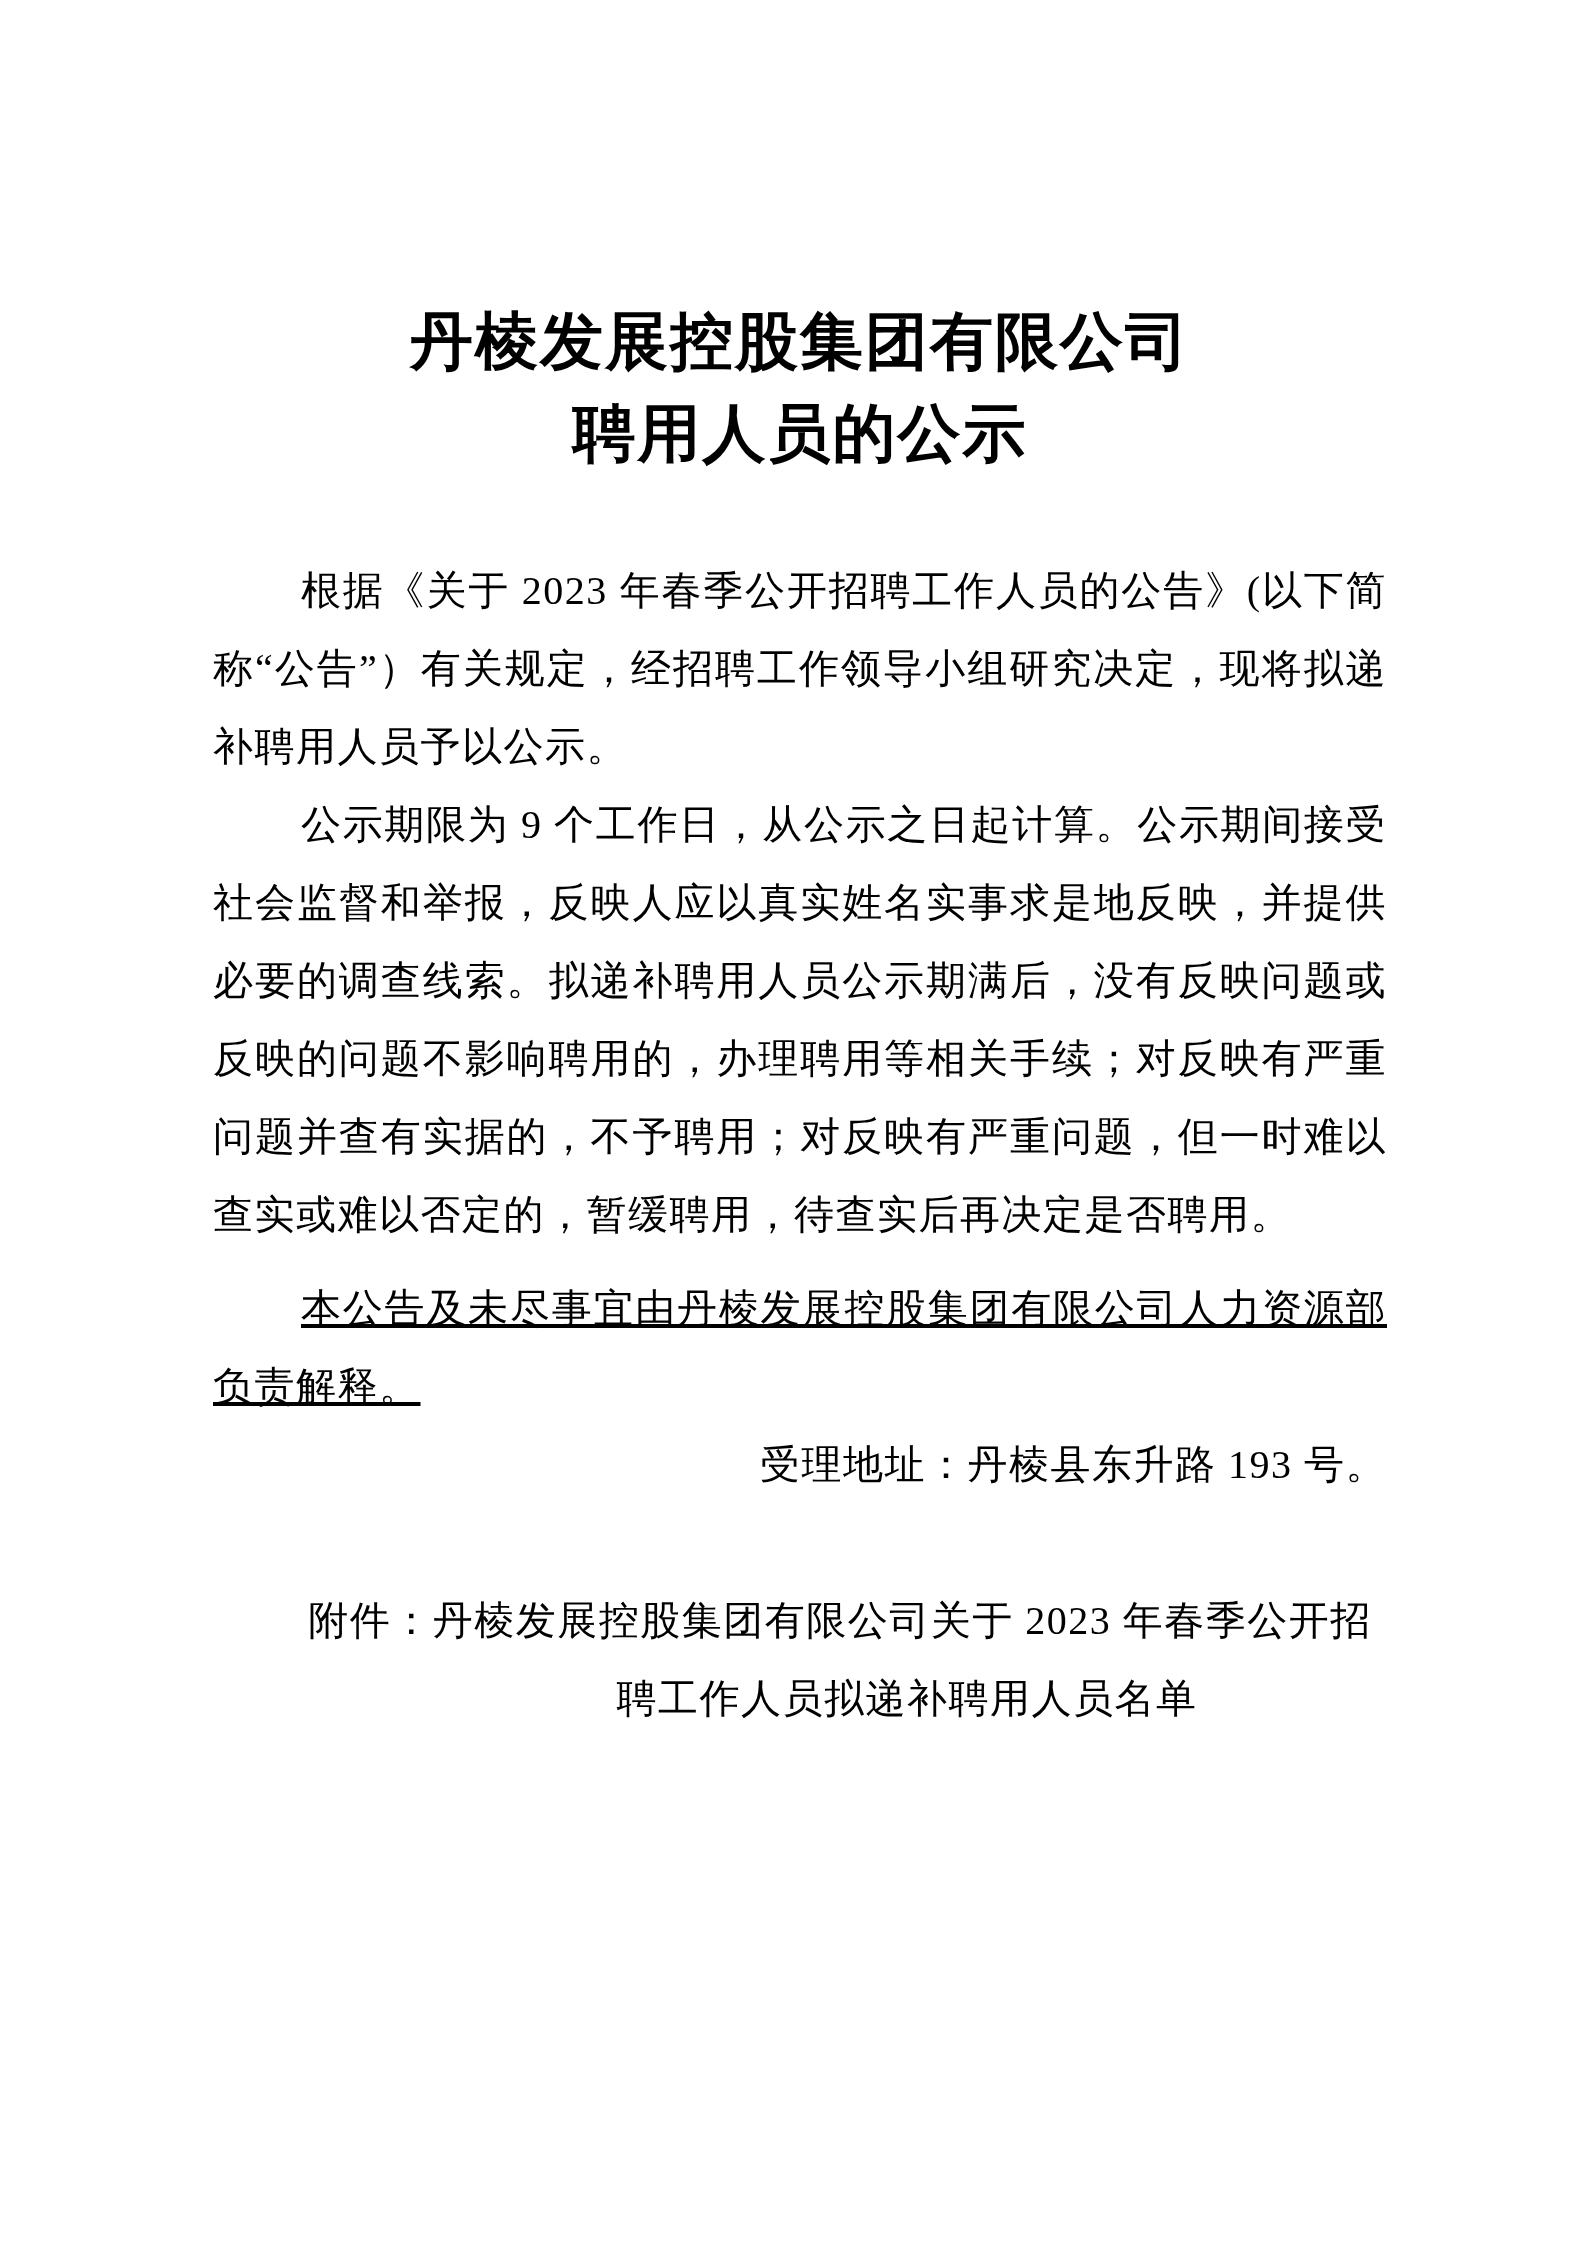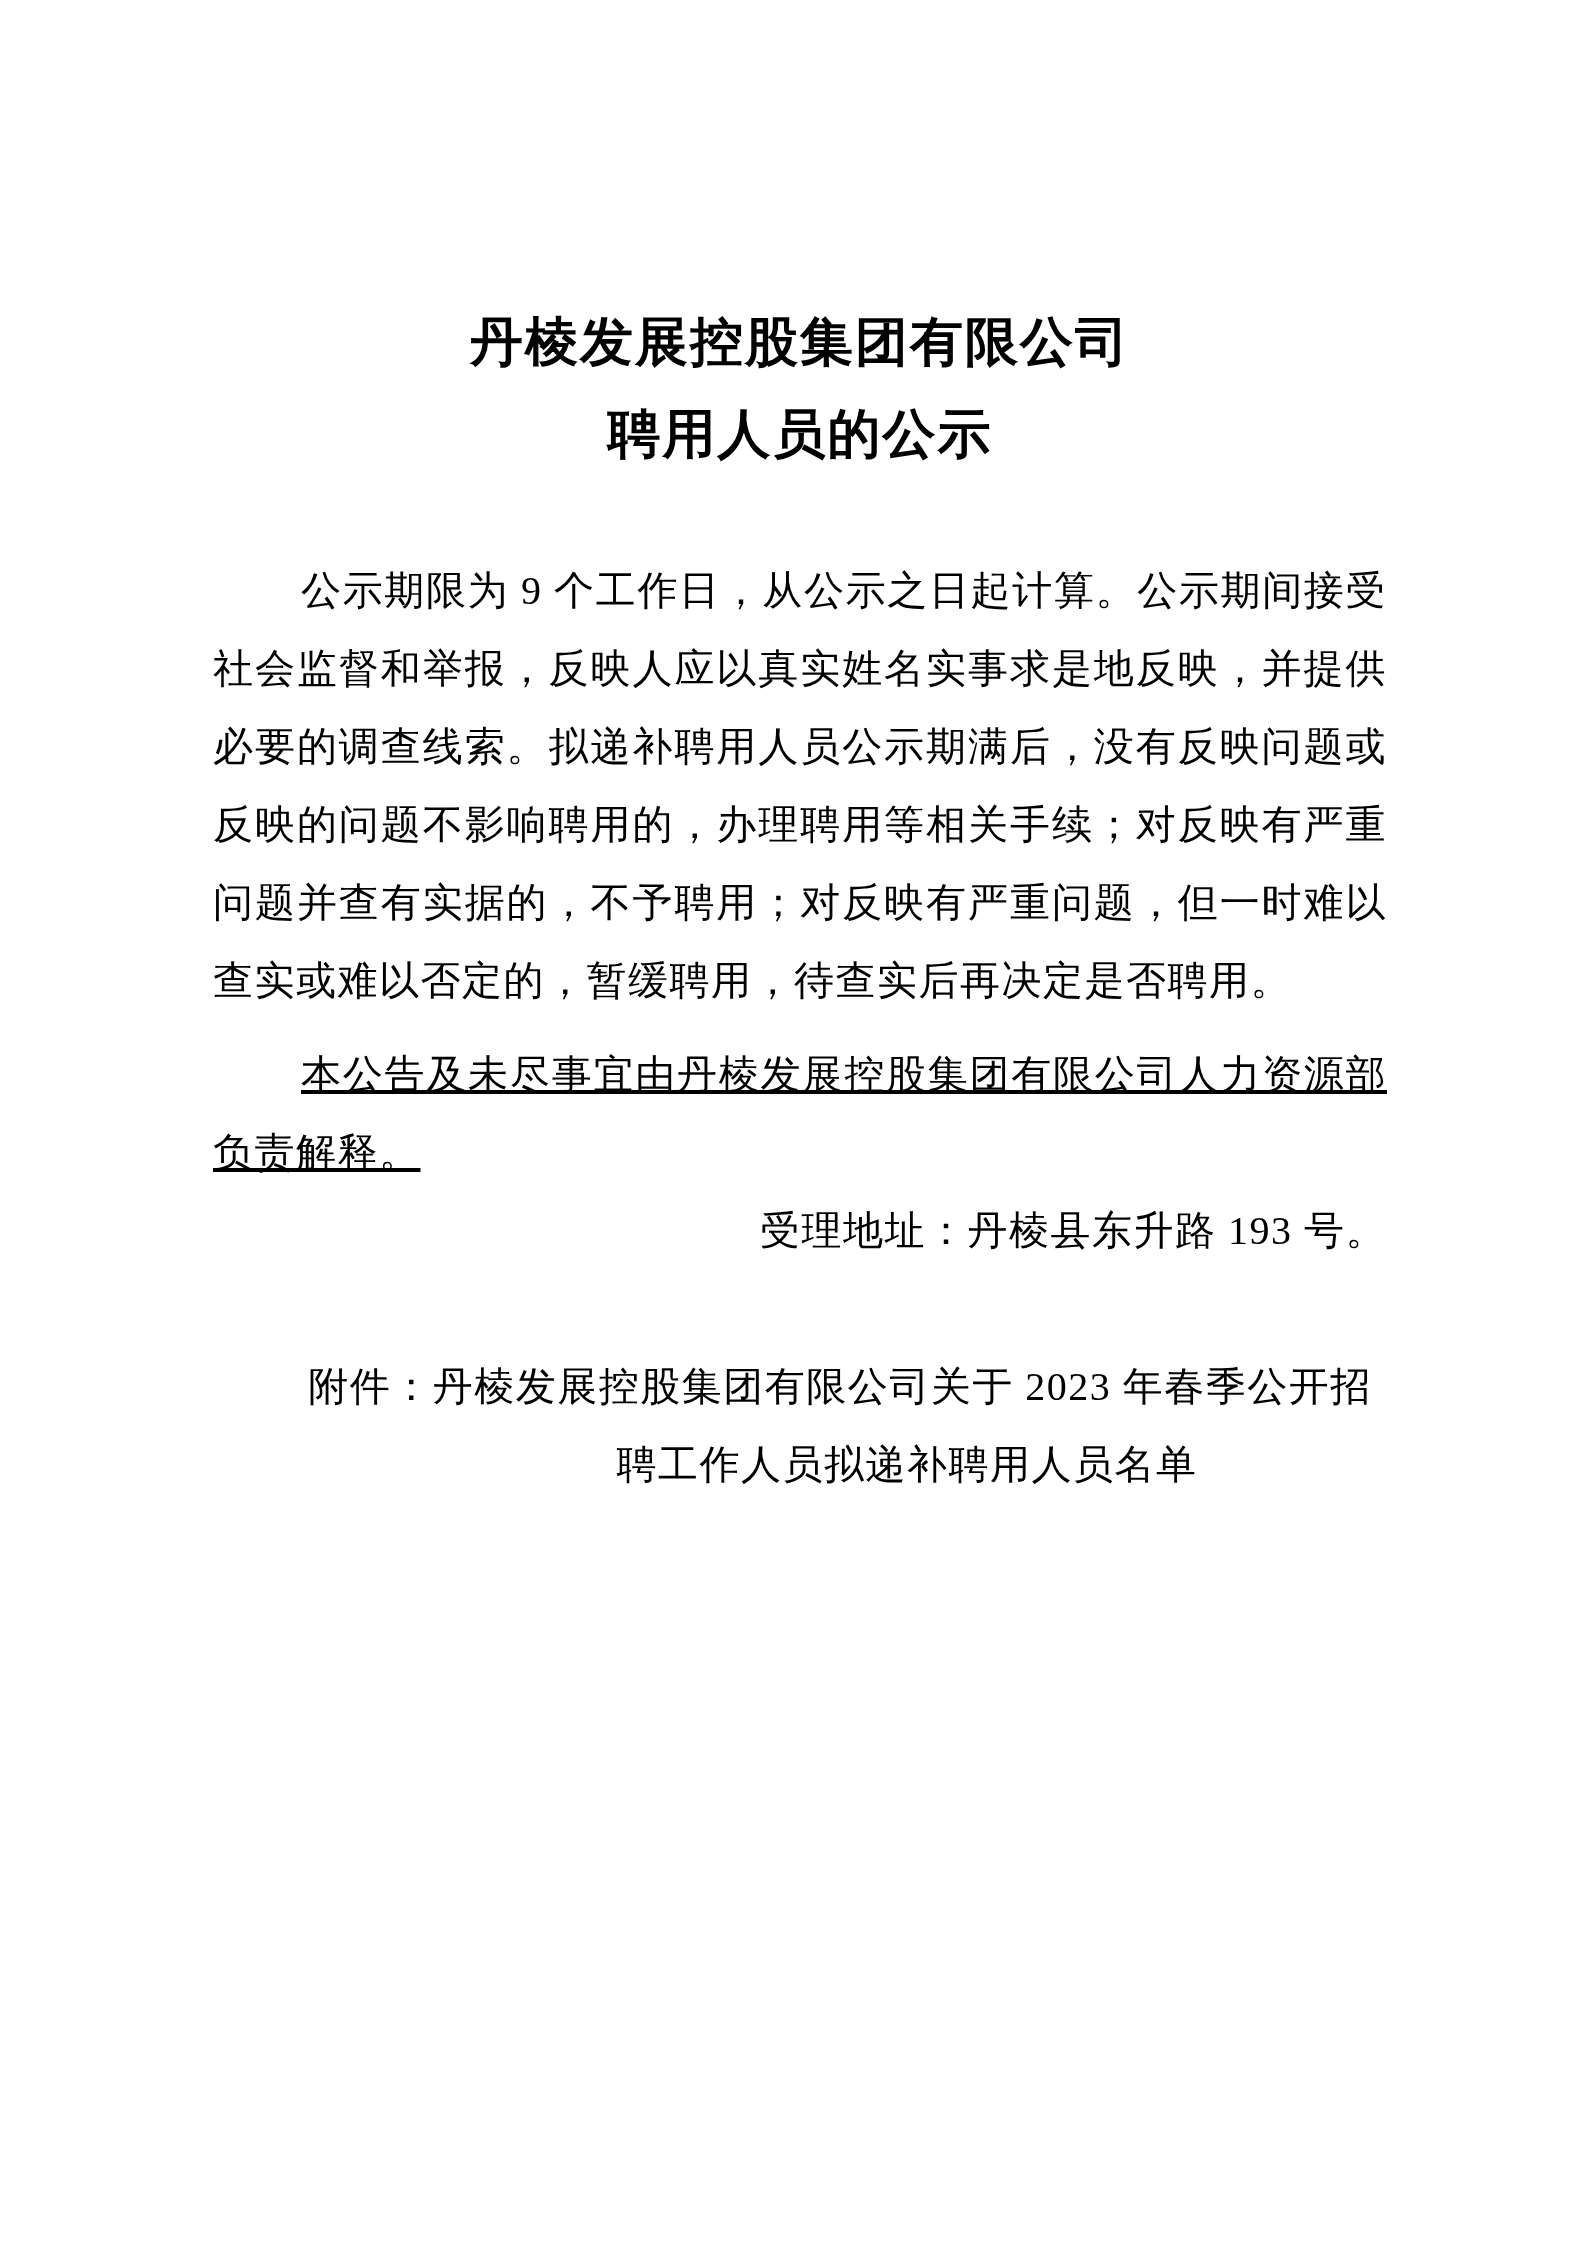--- a/index.html
+++ b/index.html
@@ -15,21 +15,21 @@
     background: #ffffff;
     color: #000000;
     font-family: "Liberation Serif", "DejaVu Serif", serif;
     overflow: hidden;
     box-sizing: border-box;
     padding: 296px 200px 0 213px;
   }
   .doc-title {
     text-align: center;
     font-weight: 700;
-    font-size: 53px;
+    font-size: 63px;
     line-height: 92px;
     letter-spacing: 2px;
   }
   .doc-body {
     margin-top: 72px;
     font-size: 40px;
     line-height: 78px;
     letter-spacing: 1.5px;
     text-align: justify;
   }
@@ -57,19 +57,20 @@
 <body>
 
 <div class="page">
 
   <div class="doc-title">
     <div>丹棱发展控股集团有限公司</div>
     <div>聘用人员的公示</div>
   </div>
 
   <div class="doc-body">
+    <p class="para">根据《关于 2023 年春季公开招聘工作人员的公告》(以下简称“公告”）有关规定，经招聘工作领导小组研究决定，现将拟递补聘用人员予以公示。</p>
     <p class="para">公示期限为 9 个工作日，从公示之日起计算。公示期间接受社会监督和举报，反映人应以真实姓名实事求是地反映，并提供必要的调查线索。拟递补聘用人员公示期满后，没有反映问题或反映的问题不影响聘用的，办理聘用等相关手续；对反映有严重问题并查有实据的，不予聘用；对反映有严重问题，但一时难以查实或难以否定的，暂缓聘用，待查实后再决定是否聘用。</p>
     <p class="para para-interpretation">本公告及未尽事宜由丹棱发展控股集团有限公司人力资源部负责解释。</p>
     <p class="para-contact">受理地址：丹棱县东升路 193 号。</p>
     <p class="para-attachment">附件：丹棱发展控股集团有限公司关于 2023 年春季公开招聘工作人员拟递补聘用人员名单</p>
   </div>
 
 </div>
 
 </body></html>

